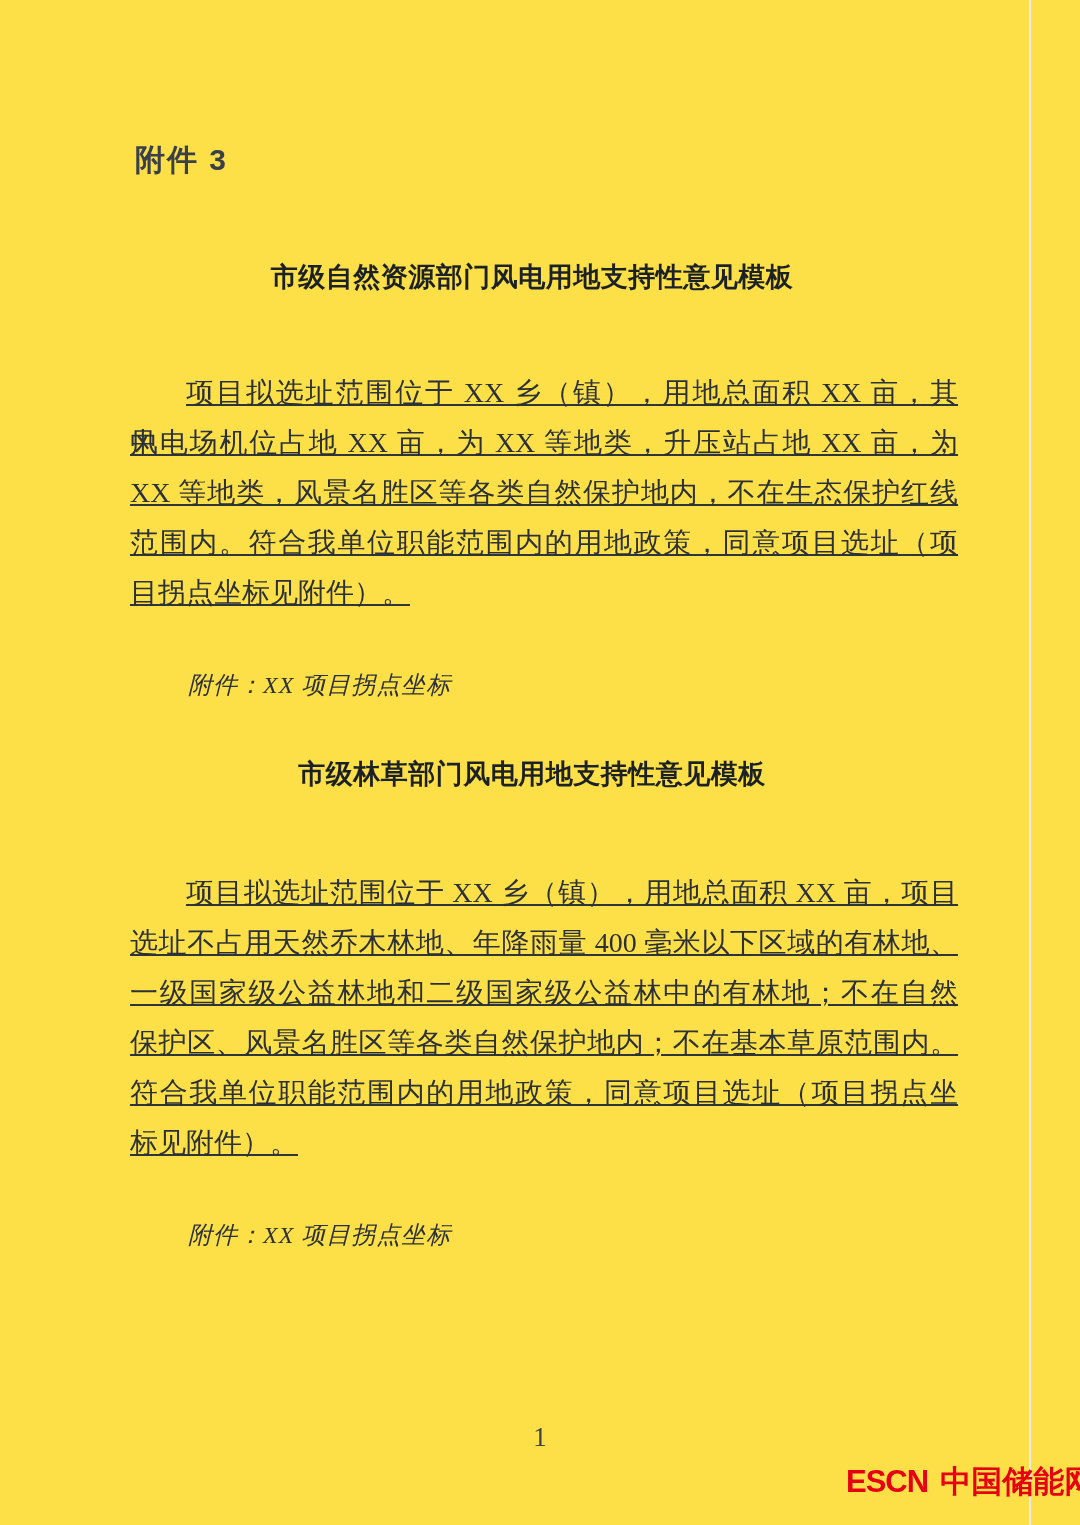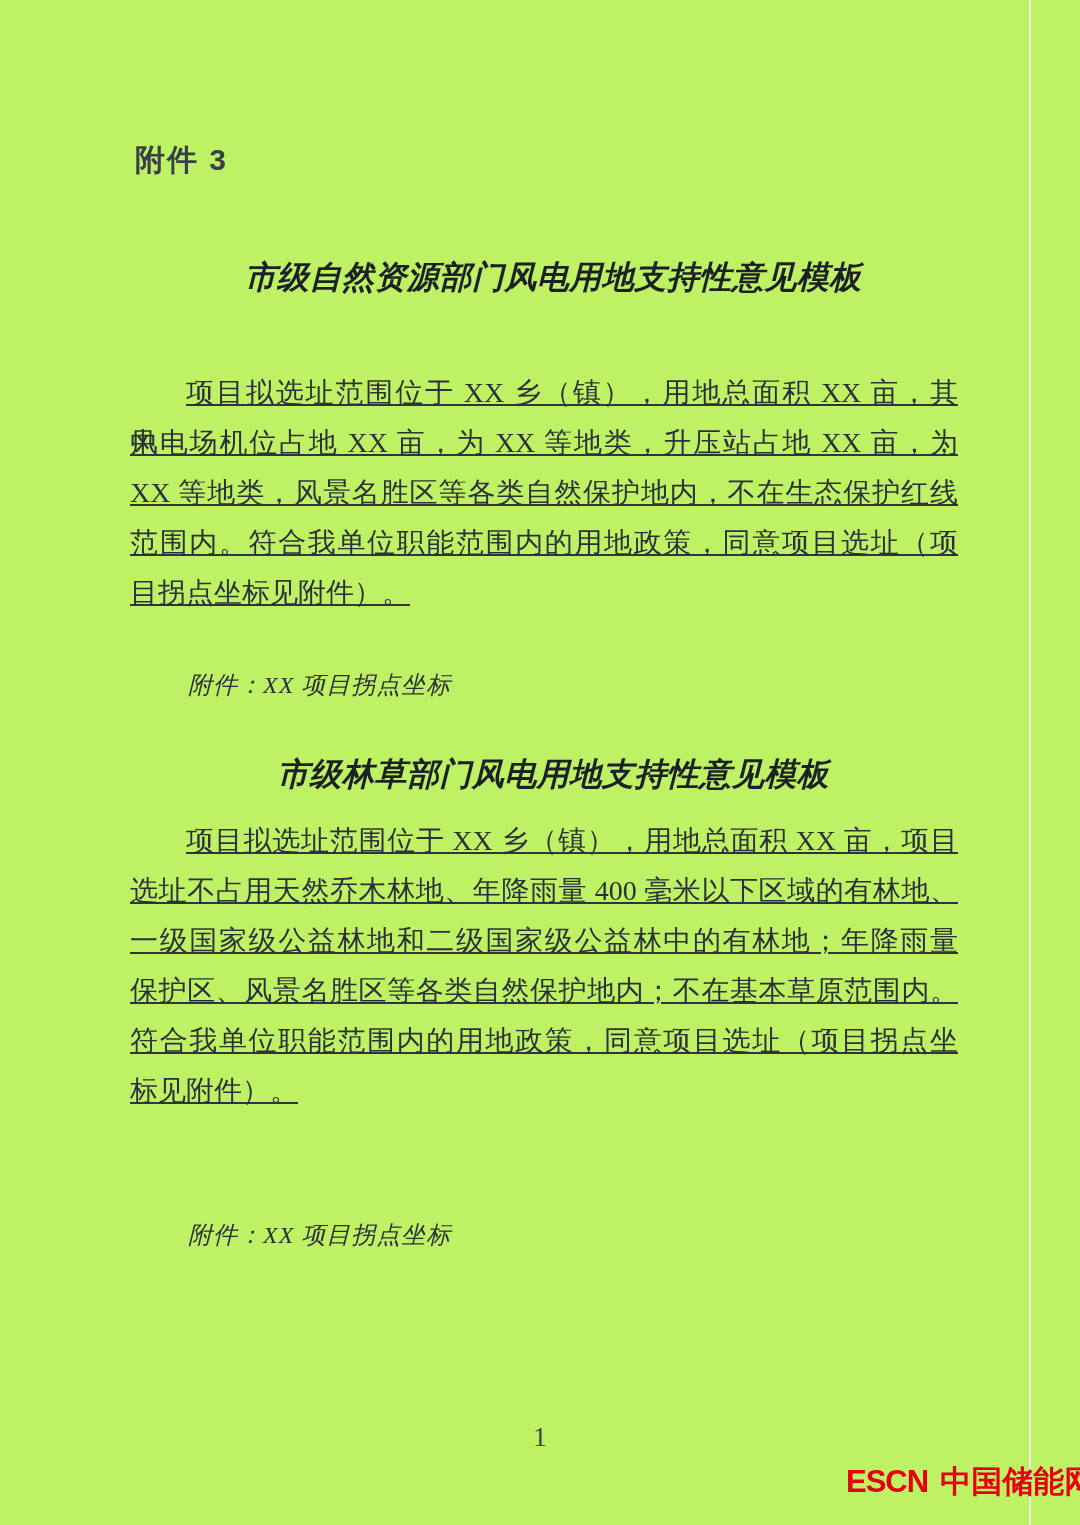--- a/index.html
+++ b/index.html
@@ -4,21 +4,21 @@
 <style>
   html, body {
     margin: 0;
     padding: 0;
     background: #ffffff;
   }
   .page {
     position: relative;
     width: 1080px;
     height: 1525px;
-    background: #bef264;
+    background: #fde047;
     overflow: hidden;
     font-family: "Liberation Serif", serif;
     color: #2f353c;
   }
   .scan-line {
     position: absolute;
     left: 1029px;
     top: 0;
     width: 2px;
     height: 100%;
@@ -29,41 +29,40 @@
     left: 135px;
     top: 140px;
     font-family: "Liberation Sans", sans-serif;
     font-weight: bold;
     font-size: 30px;
     color: #3a4049;
     letter-spacing: 2px;
   }
   .doc-title {
     position: absolute;
-    left: 140px;
+    left: 119px;
     width: 826px;
     text-align: center;
     font-weight: bold;
-    font-size: 32px;
+    font-size: 27px;
     line-height: 48px;
     color: #1c2126;
     letter-spacing: 0.5px;
     white-space: nowrap;
-    font-style: italic;
   }
   .title-1 { top: 253px; }
   .title-2 { top: 750px; }
   .para {
     position: absolute;
     left: 130px;
     width: 828px;
     text-decoration: underline;
   }
   .para-1 { top: 368px; }
-  .para-2 { top: 816px; }
+  .para-2 { top: 868px; }
   .pline {
     height: 50px;
     line-height: 50px;
     font-size: 28px;
     text-align: justify;
     text-align-last: justify;
     color: #2c3138;
   }
   .pline.first { text-indent: 2em; }
   .pline.last  { text-align-last: left; }
@@ -124,21 +123,21 @@
     <div class="pline last">目拐点坐标见附件）。</div>
   </div>
 
   <div class="attach-note attach-1">附件：XX 项目拐点坐标</div>
 
   <div class="doc-title title-2">市级林草部门风电用地支持性意见模板</div>
 
   <div class="para para-2">
     <div class="pline first">项目拟选址范围位于 XX 乡（镇），用地总面积 XX 亩，项目</div>
     <div class="pline">选址不占用天然乔木林地、年降雨量 400 毫米以下区域的有林地、</div>
-    <div class="pline">一级国家级公益林地和二级国家级公益林中的有林地；年降雨量</div>
+    <div class="pline">一级国家级公益林地和二级国家级公益林中的有林地；不在自然</div>
     <div class="pline">保护区、风景名胜区等各类自然保护地内；不在基本草原范围内。</div>
     <div class="pline">符合我单位职能范围内的用地政策，同意项目选址（项目拐点坐</div>
     <div class="pline last">标见附件）。</div>
   </div>
 
   <div class="attach-note attach-2">附件：XX 项目拐点坐标</div>
 
   <div class="page-number">1</div>
 
   <div class="escn-logo">

